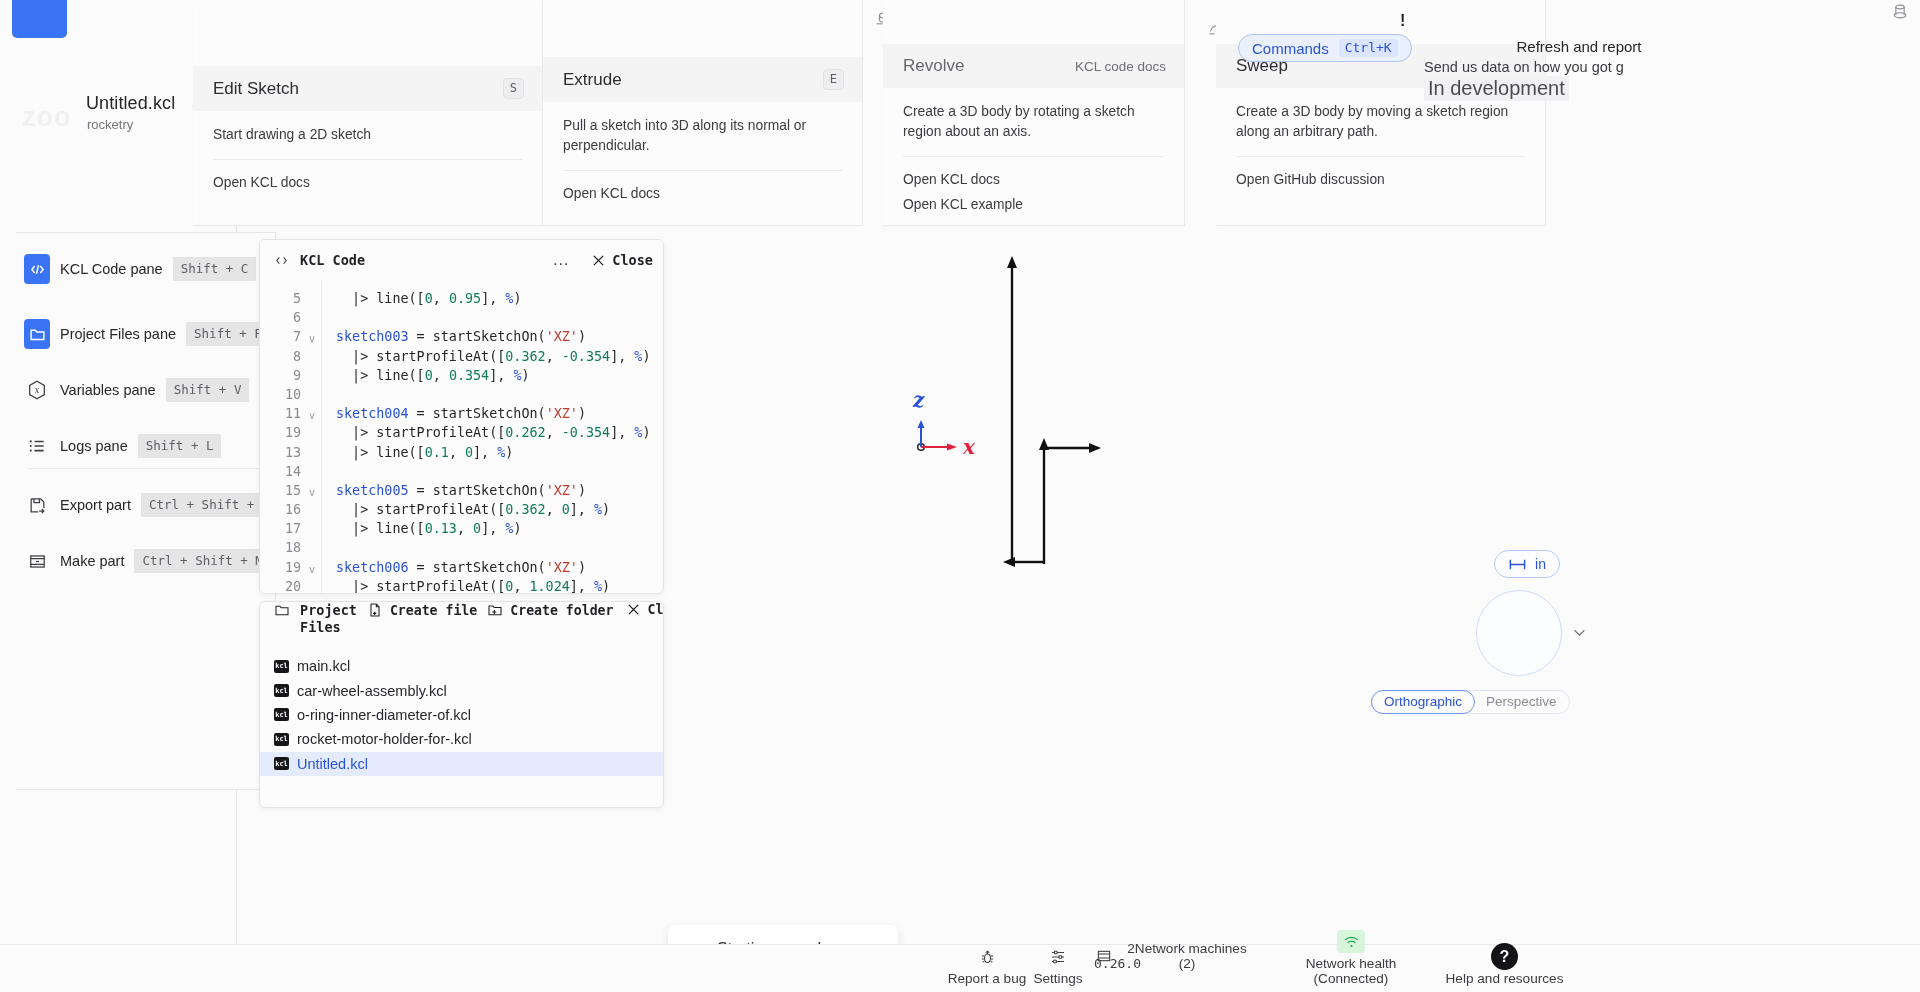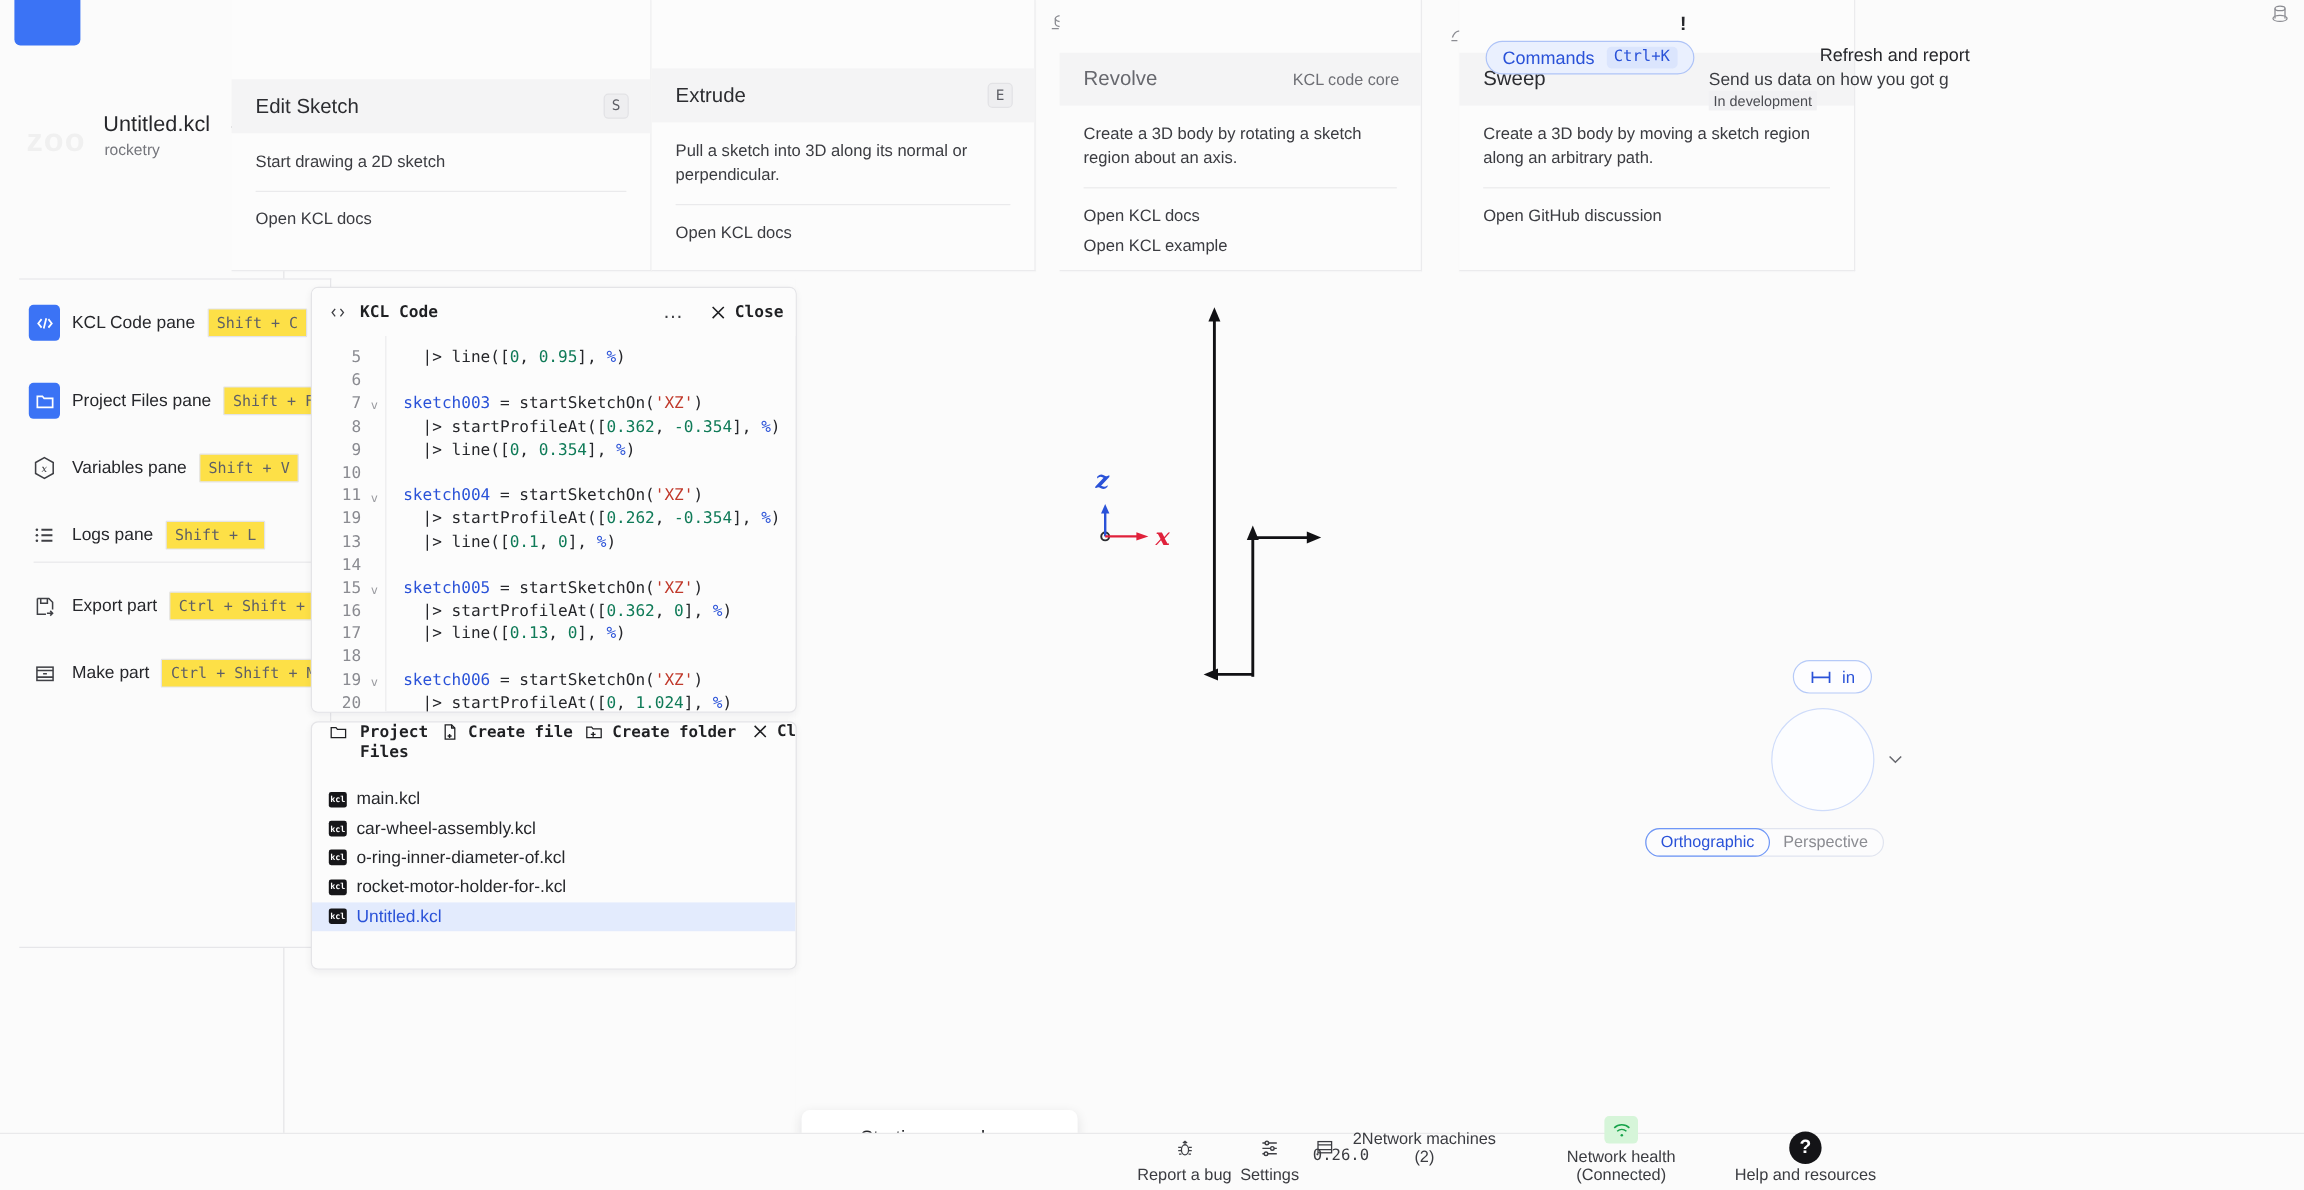--- a/index.html
+++ b/index.html
@@ -43,21 +43,21 @@
   .kb-row { position: absolute; left: 0; width: 260px; height: 42px; display: flex; align-items: center; }
   .kb-icon {
     width: 26px; height: 30px; margin-left: 8px; margin-right: 10px;
     display: flex; align-items: center; justify-content: center;
     color: #3f4045; flex: 0 0 auto;
   }
   .kb-icon.accent { background: #3b73f5; color: #fff; border-radius: 4px; }
   .kb-label { font-size: 14.5px; color: #26272b; white-space: nowrap; }
   .kb-key {
     margin-left: 10px; font-family: "DejaVu Sans Mono", monospace;
-    font-size: 12.5px; color: #5e5f66; background: #fde047;
+    font-size: 12.5px; color: #5e5f66; background: #e5e5e5;
     border: 1px solid #e3e3e6; border-radius: 1px; padding: 3px 7px 4px; white-space: nowrap;
   }
   .kb-div { position: absolute; left: 12px; width: 236px; height: 1px; background: #e8e8ea; }
   .tip-card {
     background: #fcfcfc;
     border: 1px solid #ebebed;
     border-top: none; border-left: none;
     box-shadow: 0 1px 2px rgba(0,0,0,.02);
   }
   .tip-head {
@@ -164,21 +164,21 @@
     display: flex; align-items: center; gap: 10px; padding: 0 13px;
   }
   .cmd-label { color: #2a52d8; font-size: 15px; }
   .cmd-kbd { font-family: "DejaVu Sans Mono", monospace; font-size: 13px; color: #2a52d8; background: #dbe5fd; border-radius: 4px; padding: 1px 6px 2px; }
 
   
   .rr-card { position: absolute; left: 1414px; top: 4px; width: 330px; padding: 34px 10px 10px; }
   .rr-bang { position: absolute; left: -14px; top: 8px; font-size: 16px; color: #26272b; font-weight: 600; }
   .rr-title { font-size: 15px; color: #26272b; text-align: center; }
   .rr-sub { font-size: 14.5px; color: #3b3c41; margin-top: 4px; white-space: nowrap; }
-  .rr-dev { font-size: 12px; color: #4b4c52; background: #f1f1f3; display: inline-block; padding: 1px 4px; margin-top: 1px; }
+  .rr-dev { font-size: 20px; color: #4b4c52; background: #f1f1f3; display: inline-block; padding: 1px 4px; margin-top: 1px; }
 
   .sketch-svg { position: absolute; left: 0; top: 0; }
 </style>
 </head>
 <body>
 
 <div class="app">
 
   <div class="left-col">
     <div class="logo-block"></div>
@@ -311,21 +311,21 @@
   <div class="tip-icon" style="left:874px; top:8px;">
     <svg width="20" height="20" viewBox="0 0 24 24" fill="none" stroke="currentColor" stroke-width="1.3">
         <ellipse cx="12" cy="9" rx="5.5" ry="3"></ellipse>
         <path d="M6.5 9v5a5.5 3 0 0 0 11 0V9"></path>
         <path d="M3 19h7"></path>
       </svg>
   </div>
   <div class="tip-card" style="position:absolute; left:883px; top:0; width:302px; height:226px;">
     <div class="tip-head" style="margin-top:44px">
       <span class="tip-title dim">Revolve</span>
-      <span class="tip-note">KCL code core</span>
+      <span class="tip-note">KCL code docs</span>
     </div>
     <div class="tip-desc">Create a 3D body by rotating a sketch region about an axis.</div>
     <div class="tip-sep"></div>
     <div class="tip-links">
       <a class="tip-link">Open KCL docs</a>
       <a class="tip-link">Open KCL example</a>
     </div>
   </div>
 
   <div class="tip-icon" style="left:1207px; top:18px;">

